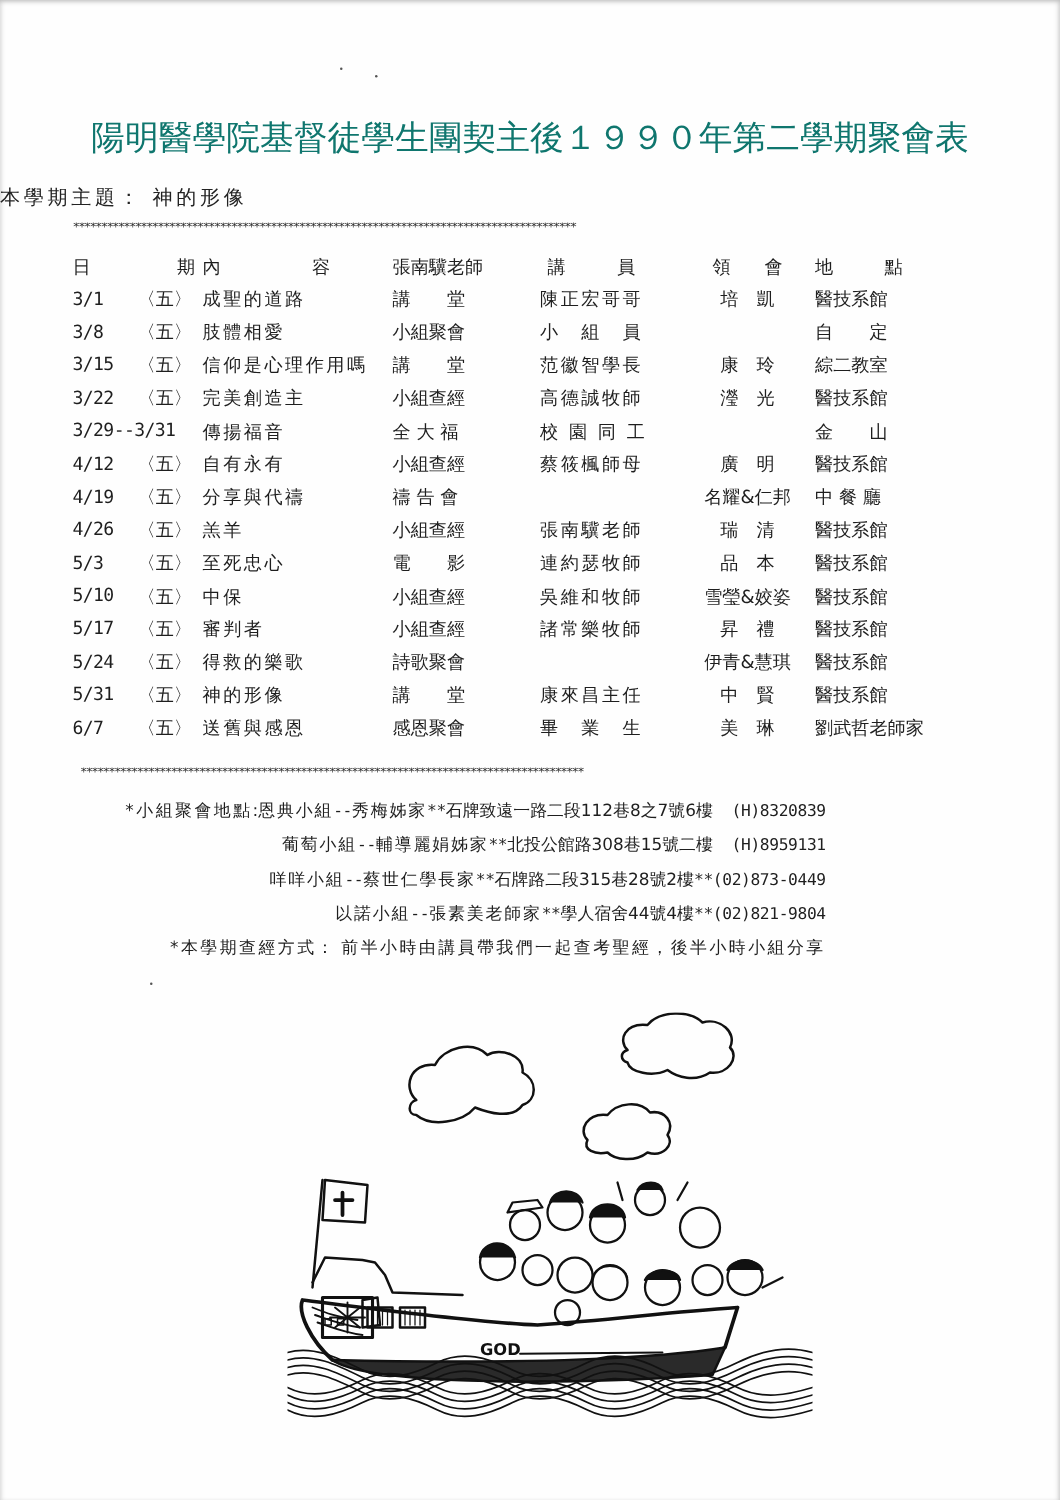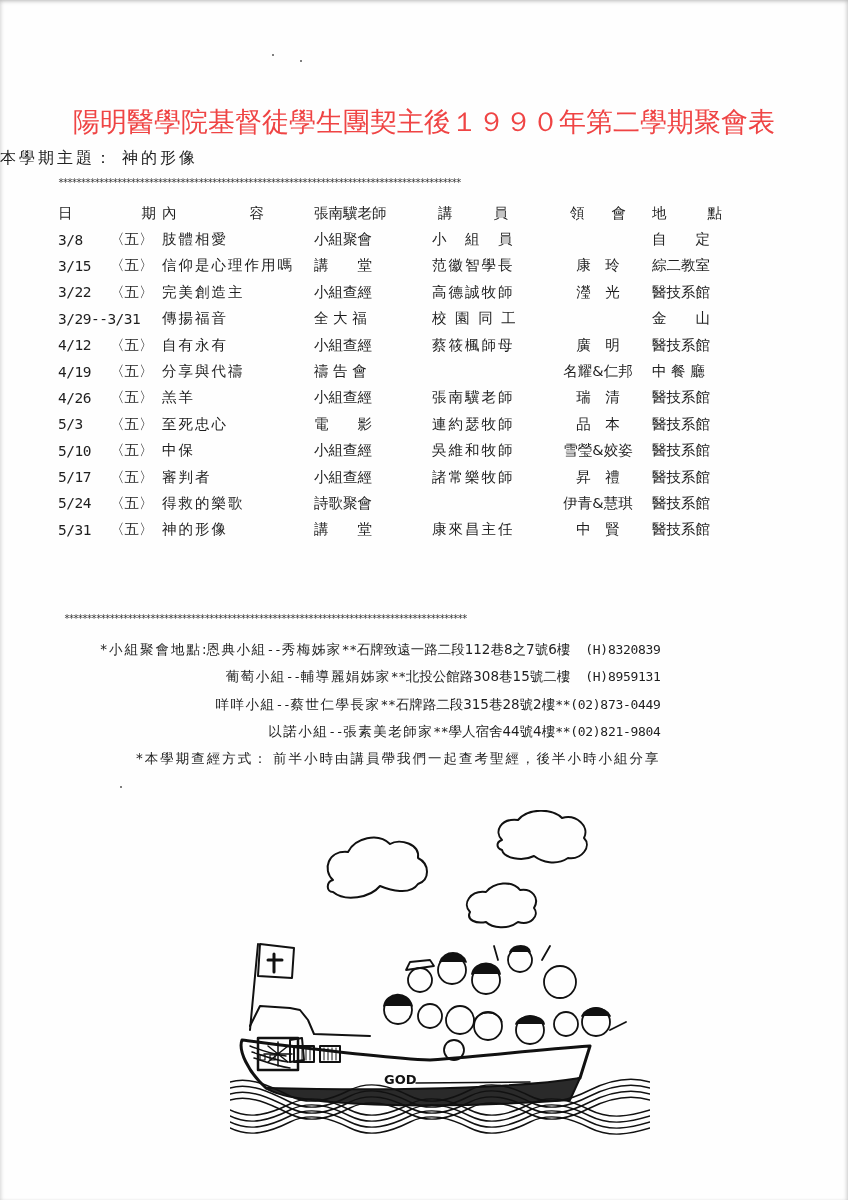--- a/index.html
+++ b/index.html
@@ -9,23 +9,23 @@
       font-family: "DejaVu Sans", sans-serif;
       color: #1a1a1a;
       position: relative;
     }
     .page {
       position: absolute; left: 0; top: 0; width: 848px; height: 1200px;
       background: #fefefe;
       box-shadow: inset 0 3px 4px -2px #bbb, inset -3px 0 4px -2px #ccc, inset 3px 0 4px -2px #ddd;
     }
     .title {
-      position: absolute; left: 0; top: 104px; width: 848px; text-align: center;
+      position: absolute; left: 0; top: 92px; width: 848px; text-align: center;
       font-family: "DejaVu Serif", serif; font-size: 27px; letter-spacing: 0px;
-      color: #ef4444; font-weight: normal;
+      color: #0f766e; font-weight: normal;
     }
     .theme {
       position: absolute; left: 0; top: 148px; width: 848px; text-align: left;
       font-size: 16px; letter-spacing: 3px; color: #222;
     }
     .stars {
       position: absolute; left: 58px; width: 728px; overflow: hidden; white-space: nowrap;
       font-family: "DejaVu Sans Mono", monospace; font-size: 10px; letter-spacing: -1.5px;
       color: #333; line-height: 10px;
     }
@@ -108,20 +108,29 @@
         <th class="c-place">
           <div class="spread">
               <span>地</span>
               <span>點</span>
             </div>
         </th>
       </tr>
     </thead>
     <tbody id="schedule-body">
         <tr>
+          <td class="c-date">3/1</td>
+          <td class="c-day">〈五〉</td>
+          <td class="c-topic">成聖的道路</td>
+          <td class="c-format">講　　堂</td>
+          <td class="c-speaker">陳正宏哥哥</td>
+          <td class="c-leader">培　凱</td>
+          <td class="c-place">醫技系館</td>
+        </tr>
+        <tr>
           <td class="c-date">3/8</td>
           <td class="c-day">〈五〉</td>
           <td class="c-topic">肢體相愛</td>
           <td class="c-format">小組聚會</td>
           <td class="c-speaker">小　組　員</td>
           <td class="c-leader"></td>
           <td class="c-place">自　　定</td>
         </tr>
         <tr>
           <td class="c-date">3/15</td>
@@ -213,20 +222,29 @@
           <td class="c-place">醫技系館</td>
         </tr>
         <tr>
           <td class="c-date">5/31</td>
           <td class="c-day">〈五〉</td>
           <td class="c-topic">神的形像</td>
           <td class="c-format">講　　堂</td>
           <td class="c-speaker">康來昌主任</td>
           <td class="c-leader">中　賢</td>
           <td class="c-place">醫技系館</td>
+        </tr>
+        <tr>
+          <td class="c-date">6/7</td>
+          <td class="c-day">〈五〉</td>
+          <td class="c-topic">送舊與感恩</td>
+          <td class="c-format">感恩聚會</td>
+          <td class="c-speaker">畢　業　生</td>
+          <td class="c-leader">美　琳</td>
+          <td class="c-place">劉武哲老師家</td>
         </tr>
       </tbody>
   </table>
 
   <div class="stars bottom">*****************************************************************************************</div>
 
   <div class="notes">
     <div class="note-line">
       <span class="label">*小組聚會地點</span><span>:</span><span class="grp">恩典小組</span><span class="mono">--</span><span class="grp">秀梅姊家</span><span class="mono">**</span><span>石牌致遠一路二段112巷8之7號6樓</span><span class="mono">&nbsp;&nbsp;</span><span class="mono">(H)8320839</span>
     </div>

